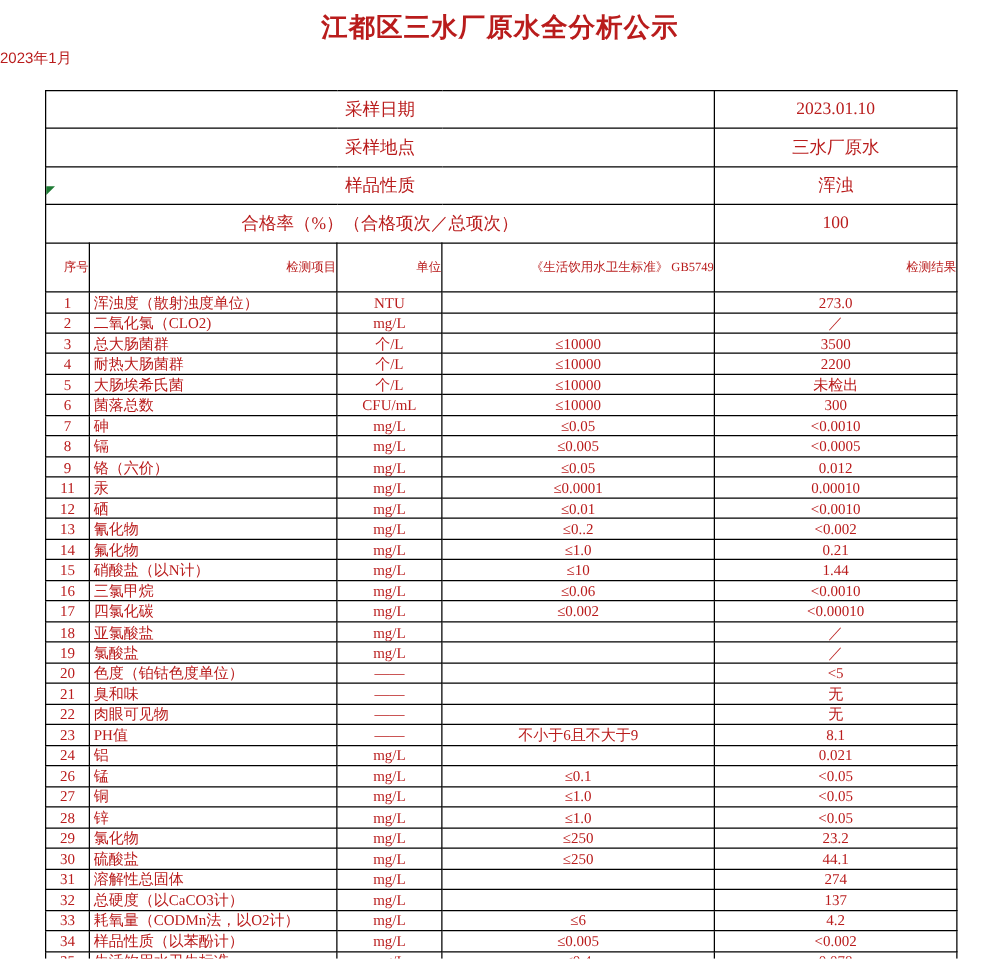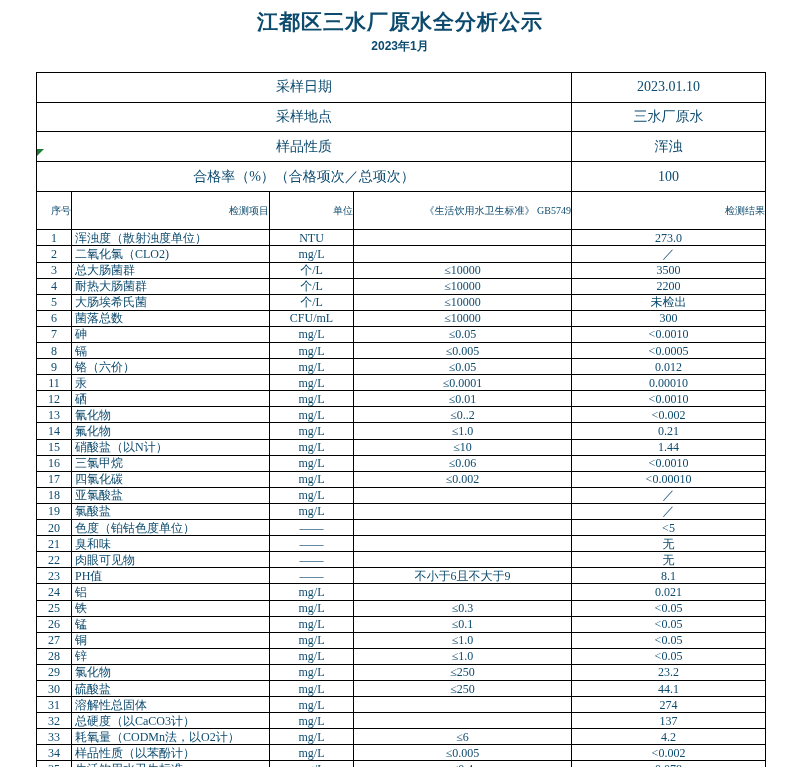--- a/index.html
+++ b/index.html
@@ -1,23 +1,23 @@
 <!DOCTYPE html>
 <html><head>
 <meta charset="utf-8">
 <style>
   html,body{margin:0;padding:0;background:#ffffff;}
   .page{position:relative;width:800px;height:767px;background:#ffffff;overflow:hidden;
-        font-family:"Liberation Serif","DejaVu Serif",serif;color:#0c4a6e;}
+        font-family:"Liberation Serif","DejaVu Serif",serif;color:#b91c1c;}
   .title{position:absolute;top:8px;left:0;width:800px;text-align:center;
          font-family:"Liberation Sans","DejaVu Sans",sans-serif;
          font-size:21px;font-weight:bold;letter-spacing:1px;}
-  .subtitle{position:absolute;top:38px;left:0;width:800px;text-align:center;
+  .subtitle{position:absolute;top:38px;left:0;width:800px;text-align:left;
             font-family:"Liberation Sans","DejaVu Sans",sans-serif;
-            font-size:12px;font-weight:700;}
+            font-size:12px;font-weight:400;}
   table.report{position:absolute;left:36px;top:52px;width:729px;height:706px;
                border-collapse:collapse;table-layout:fixed;margin-top:20px;}
   table.report td,table.report th{border:1px solid #000;padding:0;overflow:hidden;
                white-space:nowrap;font-weight:normal;vertical-align:middle;}
   tr.info-row{height:24px;}
   tr.info-row td{font-size:14px;text-align:center;}
   tr.header-row{height:31px;}
   tr.header-row th{font-size:10px;text-align:right;}
   tr.data-row td{font-size:12px;text-align:center;line-height:1;}
   tr.data-row td.cell-item{text-align:left;padding-left:3px;}
@@ -222,27 +222,20 @@
           <td class="cell-result">8.1</td>
         </tr>
         <tr class="data-row">
           <td class="cell-no">24</td>
           <td class="cell-item">铝</td>
           <td class="cell-unit">mg/L</td>
           <td class="cell-standard"></td>
           <td class="cell-result">0.021</td>
         </tr>
         <tr class="data-row">
-          <td class="cell-no">25</td>
-          <td class="cell-item">铁</td>
-          <td class="cell-unit">mg/L</td>
-          <td class="cell-standard">≤0.3</td>
-          <td class="cell-result">&lt;0.05</td>
-        </tr>
-        <tr class="data-row">
           <td class="cell-no">26</td>
           <td class="cell-item">锰</td>
           <td class="cell-unit">mg/L</td>
           <td class="cell-standard">≤0.1</td>
           <td class="cell-result">&lt;0.05</td>
         </tr>
         <tr class="data-row">
           <td class="cell-no">27</td>
           <td class="cell-item">铜</td>
           <td class="cell-unit">mg/L</td>

